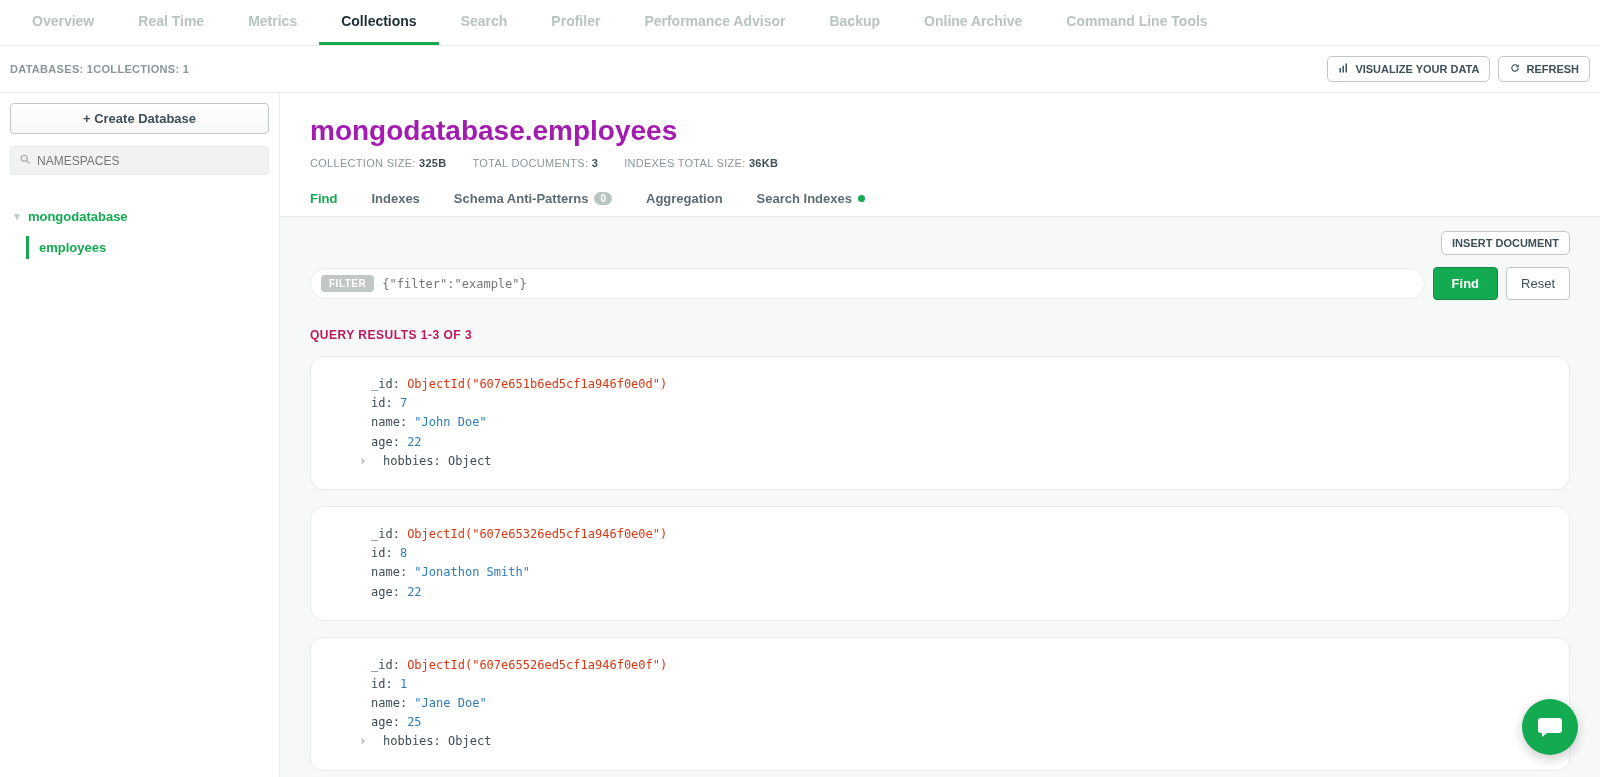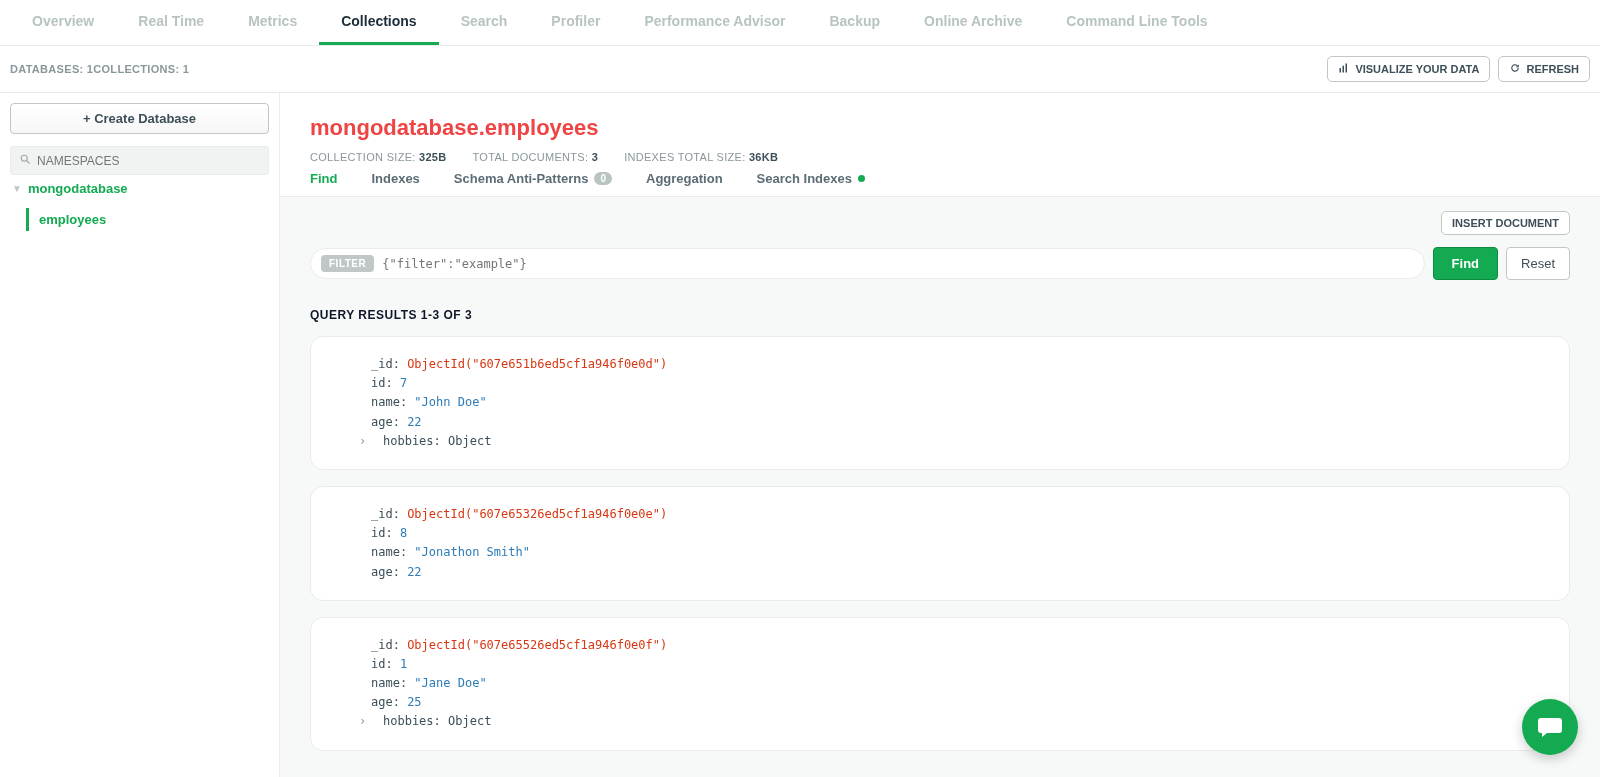--- a/index.html
+++ b/index.html
@@ -7,46 +7,46 @@
 .top-tabs { display: flex; border-bottom: 1px solid #E8EDEB; padding: 0 10px; }
 .top-tab { padding: 13px 22px; color: #B8C4C2; font-weight: 600; font-size: 14px; cursor: pointer; border-bottom: 3px solid transparent; }
 .top-tab.active { color: #1C2D38; border-bottom-color: #13AA52; }
 .sub-header { display: flex; justify-content: space-between; align-items: center; padding: 10px 10px; border-bottom: 1px solid #E8EDEB; }
 .sub-header-left { display: flex; gap: 0; font-size: 11px; font-weight: 700; color: #89979B; letter-spacing: 0.3px; }
 .sub-header-right { display: flex; gap: 8px; }
 .btn { background: #fff; border: 1px solid #C1C7C6; border-radius: 5px; padding: 5px 10px; font-size: 11px; font-weight: 600; color: #3D4F58; cursor: pointer; display: inline-flex; align-items: center; gap: 5px; }
 .content { display: flex; }
 .sidebar { width: 280px; border-right: 1px solid #E8EDEB; padding: 10px; min-height: 680px; }
 .create-db-btn { width: 100%; text-align: center; padding: 7px; border: 1px solid #C1C7C6; border-radius: 4px; background: linear-gradient(#fff,#f7f7f7); font-size: 13px; font-weight: 600; color: #3D4F58; cursor: pointer; margin-bottom: 12px; }
-.ns-search { display: flex; align-items: center; background: #F1F3F2; border: 1px solid #E8EDEB; border-radius: 3px; padding: 6px 8px; margin-bottom: 2px; }
+.ns-search { display: flex; align-items: center; background: #F1F3F2; border: 1px solid #E8EDEB; border-radius: 3px; padding: 6px 8px; margin-bottom: 30px; }
 .ns-search input { border: none; background: transparent; outline: none; font-size: 12px; color: #5C6C75; width: 100%; }
 .ns-search .icon { color: #A0A9A8; margin-right: 6px; }
 .tree-db { display: flex; align-items: center; gap: 6px; color: #13AA52; font-weight: 600; font-size: 13px; cursor: pointer; padding: 4px 2px; }
 .tree-caret { color: #C1C7C6; font-size: 10px; }
 .tree-coll { margin-left: 16px; margin-top: 8px; border-left: 3px solid #13AA52; padding: 4px 10px; color: #13AA52; font-weight: 600; font-size: 13px; cursor: pointer; }
 .main { flex: 1; }
 .coll-header { padding: 22px 30px 0 30px; }
-.coll-title { font-size: 22px; font-weight: 700; color: #ef4444; margin-bottom: 10px; }
-.coll-stats { display: flex; gap: 26px; font-size: 11px; color: #89979B; font-weight: 500; letter-spacing: 0.3px; }
+.coll-title { font-size: 28px; font-weight: 700; color: #a21caf; margin-bottom: 10px; }
+.coll-stats { display: flex; gap: 26px; font-size: 11px; color: #89979B; font-weight: 500; letter-spacing: 0.3px; margin-bottom: 14px; }
 .coll-stats b { color: #3D4F58; font-weight: 600; }
 .sub-tabs { display: flex; gap: 34px; padding: 0 30px; border-bottom: 1px solid #E8EDEB; }
 .sub-tab { padding: 8px 0 10px 0; font-size: 13px; font-weight: 600; color: #5C6C75; cursor: pointer; display: flex; align-items: center; gap: 6px; }
 .sub-tab.active { color: #13AA52; }
 .badge-count { background: #B8C4C2; color: #fff; border-radius: 10px; font-size: 10px; padding: 1px 6px; font-weight: 700; }
 .dot-green { width: 7px; height: 7px; border-radius: 50%; background: #13AA52; display: inline-block; }
 .query-area { background: #F7F9F8; padding: 14px 30px 40px 30px; }
 .insert-row { display: flex; justify-content: flex-end; margin-bottom: 12px; }
 .filter-row { display: flex; gap: 8px; align-items: center; margin-bottom: 28px; }
 .filter-box { flex: 1; background: #fff; border: 1px solid #E8EDEB; border-radius: 20px; padding: 6px 10px; display: flex; align-items: center; gap: 8px; }
 .filter-pill { background: #C1C7C6; color: #fff; font-size: 10px; font-weight: 700; padding: 3px 8px; border-radius: 4px; letter-spacing: 0.5px; }
 .filter-input { border: none; outline: none; font-family: "Menlo","Consolas",monospace; font-size: 12px; color: #89979B; flex: 1; }
 .btn-find { background: #13AA52; color: #fff; border: 1px solid #0E8A42; border-radius: 4px; padding: 8px 18px; font-weight: 700; font-size: 13px; cursor: pointer; }
 .btn-reset { background: #fff; border: 1px solid #C1C7C6; border-radius: 4px; padding: 8px 14px; font-weight: 500; font-size: 13px; color: #3D4F58; cursor: pointer; }
 .results-label { font-size: 12px; color: #89979B; font-weight: 700; letter-spacing: 0.5px; margin-bottom: 14px; }
-.results-label span { color: #0f172a; }
+.results-label span { color: #be185d; }
 .doc-card { background: #fff; border: 1px solid #E8EDEB; border-radius: 13px; padding: 18px 60px; margin-bottom: 16px; font-family: "Menlo","Consolas",monospace; font-size: 12px; line-height: 1.6; color: #3D4F58; }
 .doc-line { white-space: pre; }
 .k { color: #3D4F58; }
 .oid { color: #D83713; }
 .str { color: #2E7CB8; }
 .num { color: #2E7CB8; }
 .expander { color: #89979B; position: relative; left: -12px; display: inline-block; width: 12px; cursor: pointer; }
 .chat-fab { position: fixed; bottom: 22px; right: 22px; width: 56px; height: 56px; border-radius: 50%; background: #13AA52; display: flex; align-items: center; justify-content: center; cursor: pointer; box-shadow: 0 4px 12px rgba(0,0,0,0.2); }
 .chat-fab svg { fill: #fff; width: 28px; height: 28px; }
 svg.icon-sm { width: 12px; height: 12px; }

